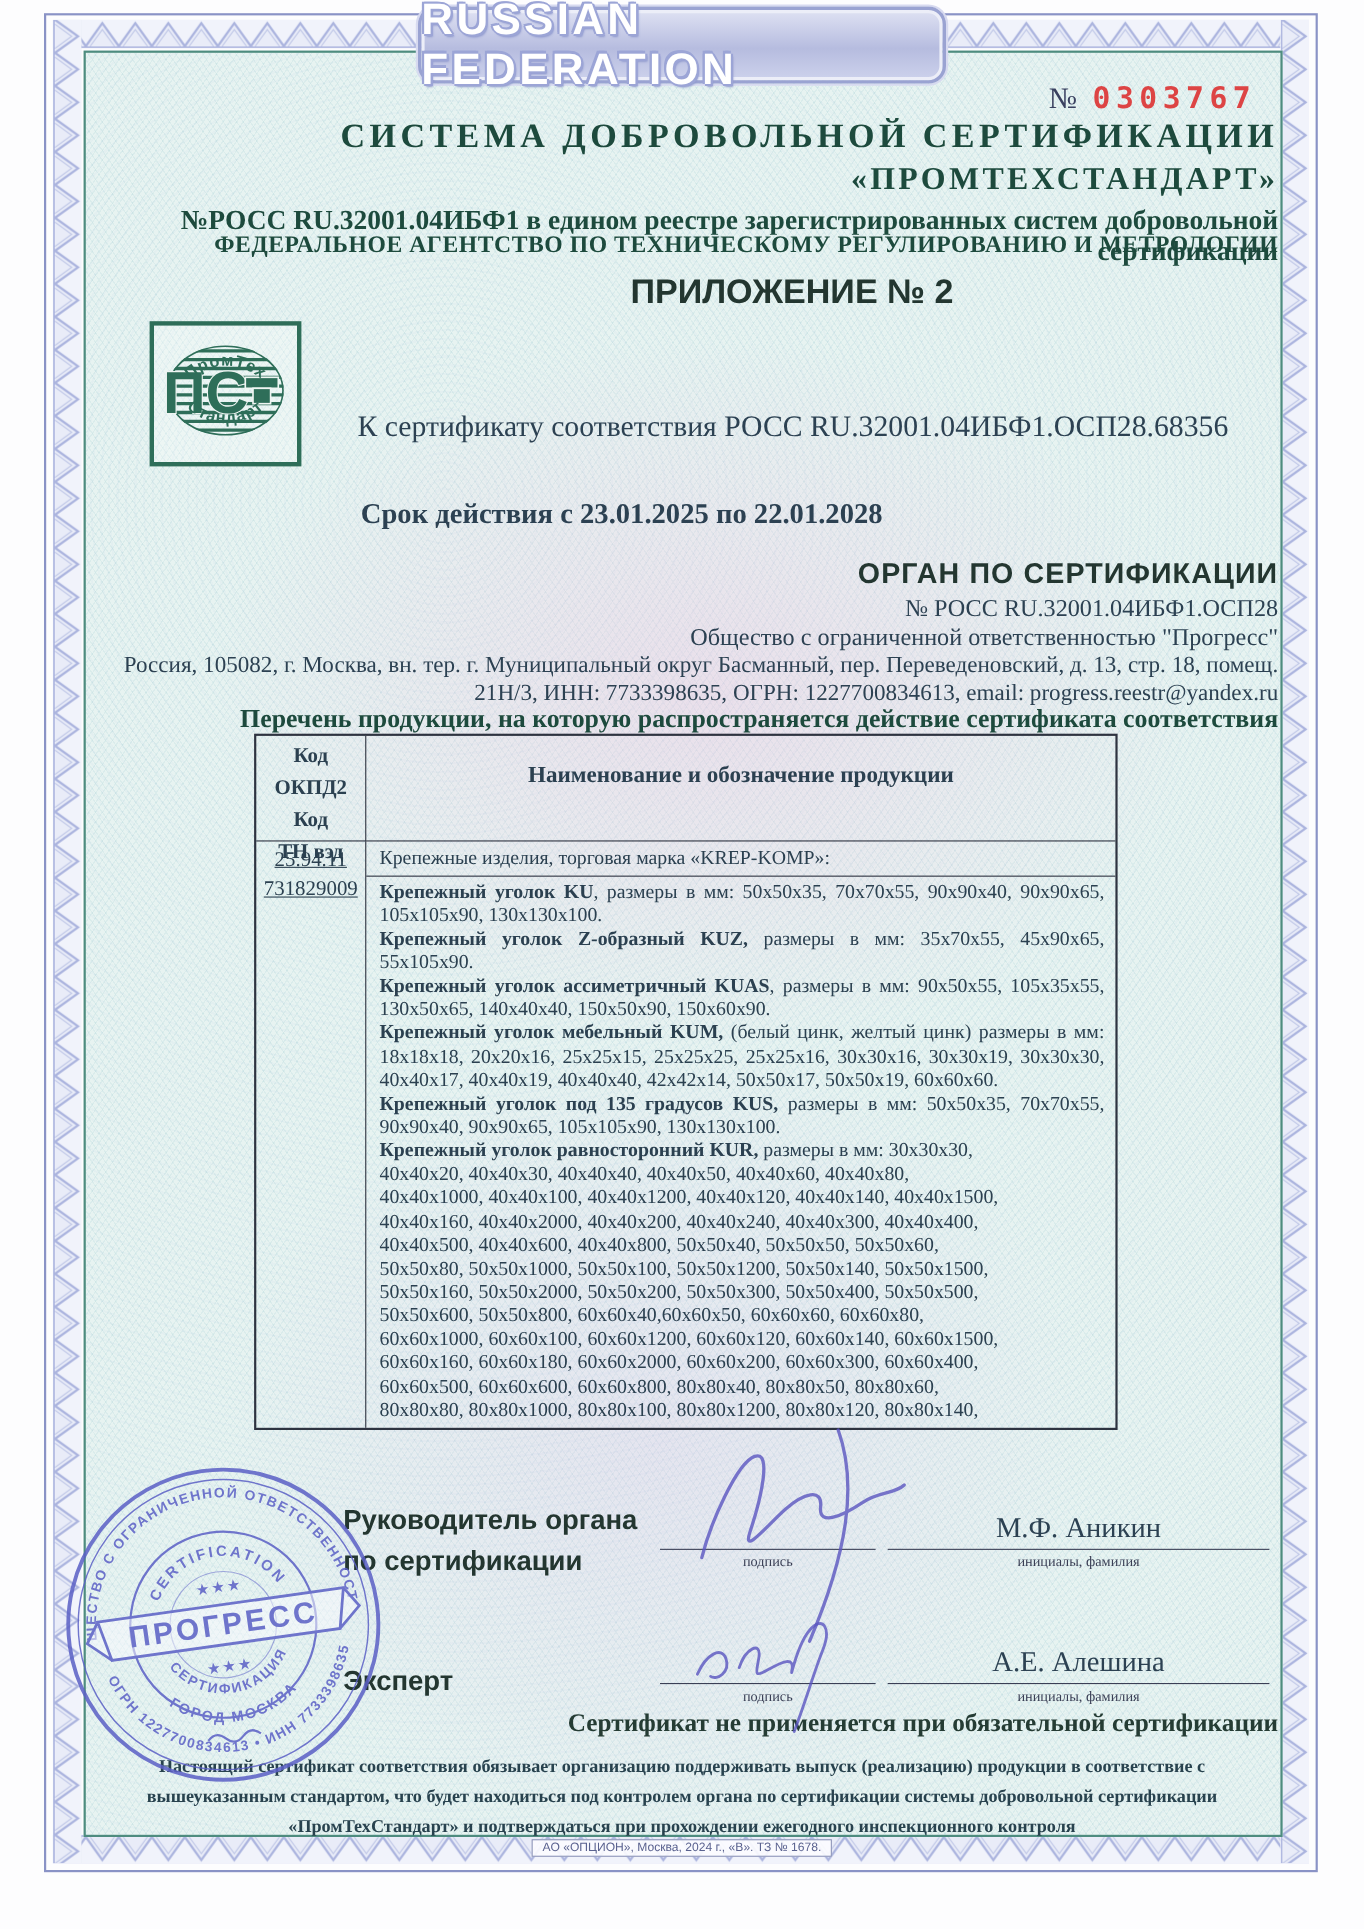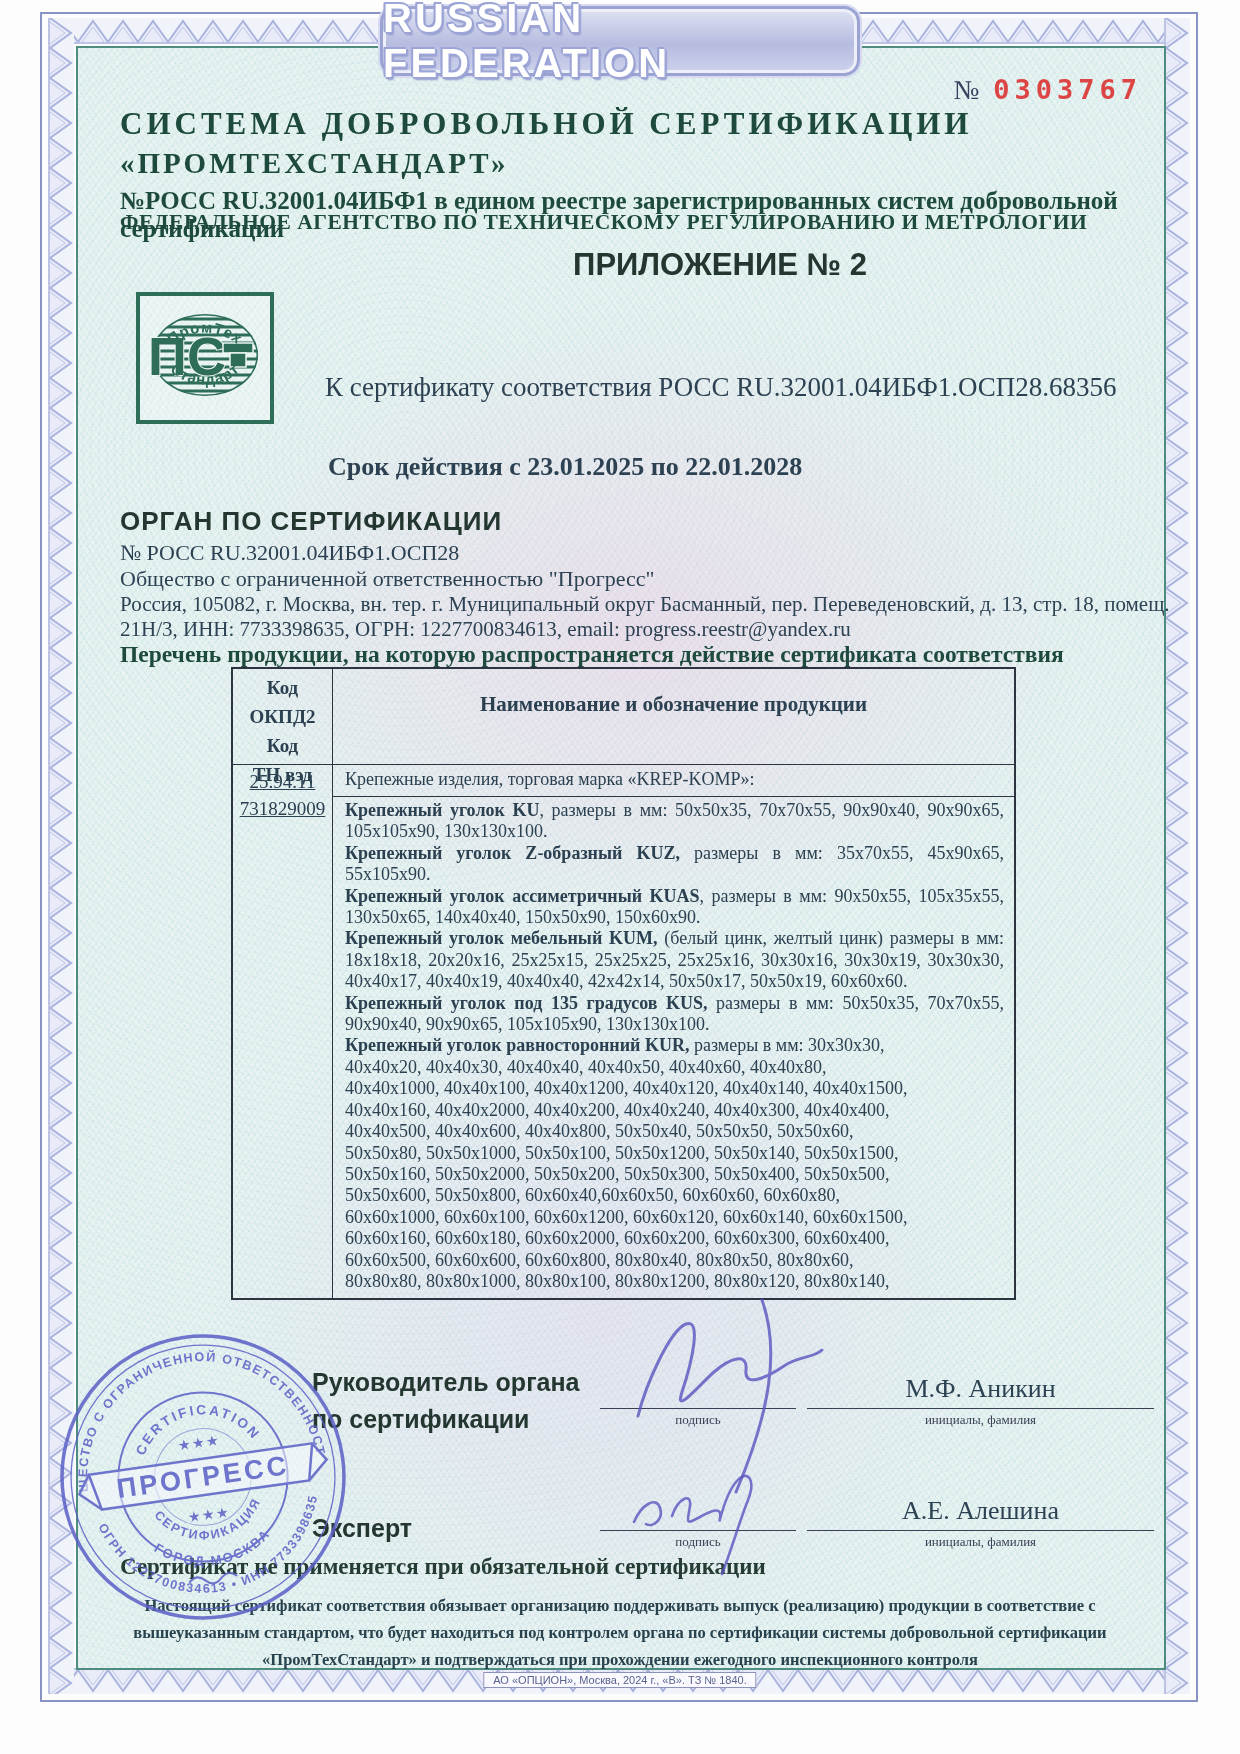--- a/index.html
+++ b/index.html
@@ -29,21 +29,21 @@
     letter-spacing:3px;color:#ffffff;
     text-shadow:-2px 0 #9ca5d6,2px 0 #9ca5d6,0 -2px #9ca5d6,0 2px #9ca5d6,2px 2px #9ca5d6,-2px -2px #9ca5d6,2px 3px 2px #8d97cc;}
 
   
   .cert-no{position:absolute;top:74px;right:98px;z-index:5;display:flex;align-items:baseline;gap:14px;}
   .cert-no .nom{font-size:27px;color:#3a4160;}
   .cert-no .digits{font-family:"DejaVu Sans Mono",monospace;font-weight:bold;font-size:27px;color:#dd4444;letter-spacing:5px;}
 
   
   .abs{position:absolute;}
-  .ctr{left:76px;width:1086px;text-align:left;margin-left:44px;}
+  .ctr{left:76px;width:1086px;text-align:right;}
   .h-system1{top:106px;font-size:31px;font-weight:bold;letter-spacing:4px;color:#1d4a3d;}
   .h-system2{top:147px;font-size:29px;font-weight:bold;letter-spacing:3px;color:#1d4a3d;}
   .h-registry{top:187px;font-size:25px;font-weight:bold;color:#1d4a3d;}
   .h-agency{top:210px;font-size:21.5px;font-weight:bold;color:#1d4a3d;letter-spacing:.5px;}
   .h-appendix{top:247px;left:330px;width:780px;text-align:center;font-family:"Liberation Sans","DejaVu Sans",sans-serif;
     font-size:31px;font-weight:bold;color:#233630;}
   .to-cert{top:372px;left:325px;width:830px;font-size:27px;color:#2c4152;}
   .note{top:410px;left:325px;width:830px;font-size:26px;color:#2c4152;}
   .validity{top:452px;left:328px;width:830px;font-size:26px;font-weight:bold;color:#2c4152;}
 
@@ -282,15 +282,15 @@
     </g>
     <g>
       <path d="M34,128 L258,128 L250,164 L42,164 Z M34,128 L22,146 L42,164 M258,128 L270,146 L250,164" fill="rgba(250,250,255,.55)" stroke="#5c61c6" stroke-width="2.5"></path>
       <text x="146" y="155" font-family="Liberation Sans, sans-serif" font-size="27" font-weight="bold" fill="#5c61c6" text-anchor="middle" letter-spacing="3">ПРОГРЕСС</text>
     </g>
     <path d="M118,248 q8,-8 16,0 q8,8 16,0 q8,-8 16,0" stroke="#5c61c6" stroke-width="2" fill="none"></path>
   </svg>
 
   <div class="abs ctr no-mandatory">Сертификат не применяется при обязательной сертификации</div>
   <div class="abs disclaimer">Настоящий сертификат соответствия обязывает организацию поддерживать выпуск (реализацию) продукции в соответствие с вышеуказанным стандартом, что будет находиться под контролем органа по сертификации системы добровольной сертификации «ПромТехСтандарт» и подтверждаться при прохождении ежегодного инспекционного контроля</div>
-  <div class="print-box">АО «ОПЦИОН», Москва, 2024 г., «В». ТЗ № 1840.</div>
+  <div class="print-box">АО «ОПЦИОН», Москва, 2024 г., «В». ТЗ № 1678.</div>
 
 </div>
 
 </body></html>

